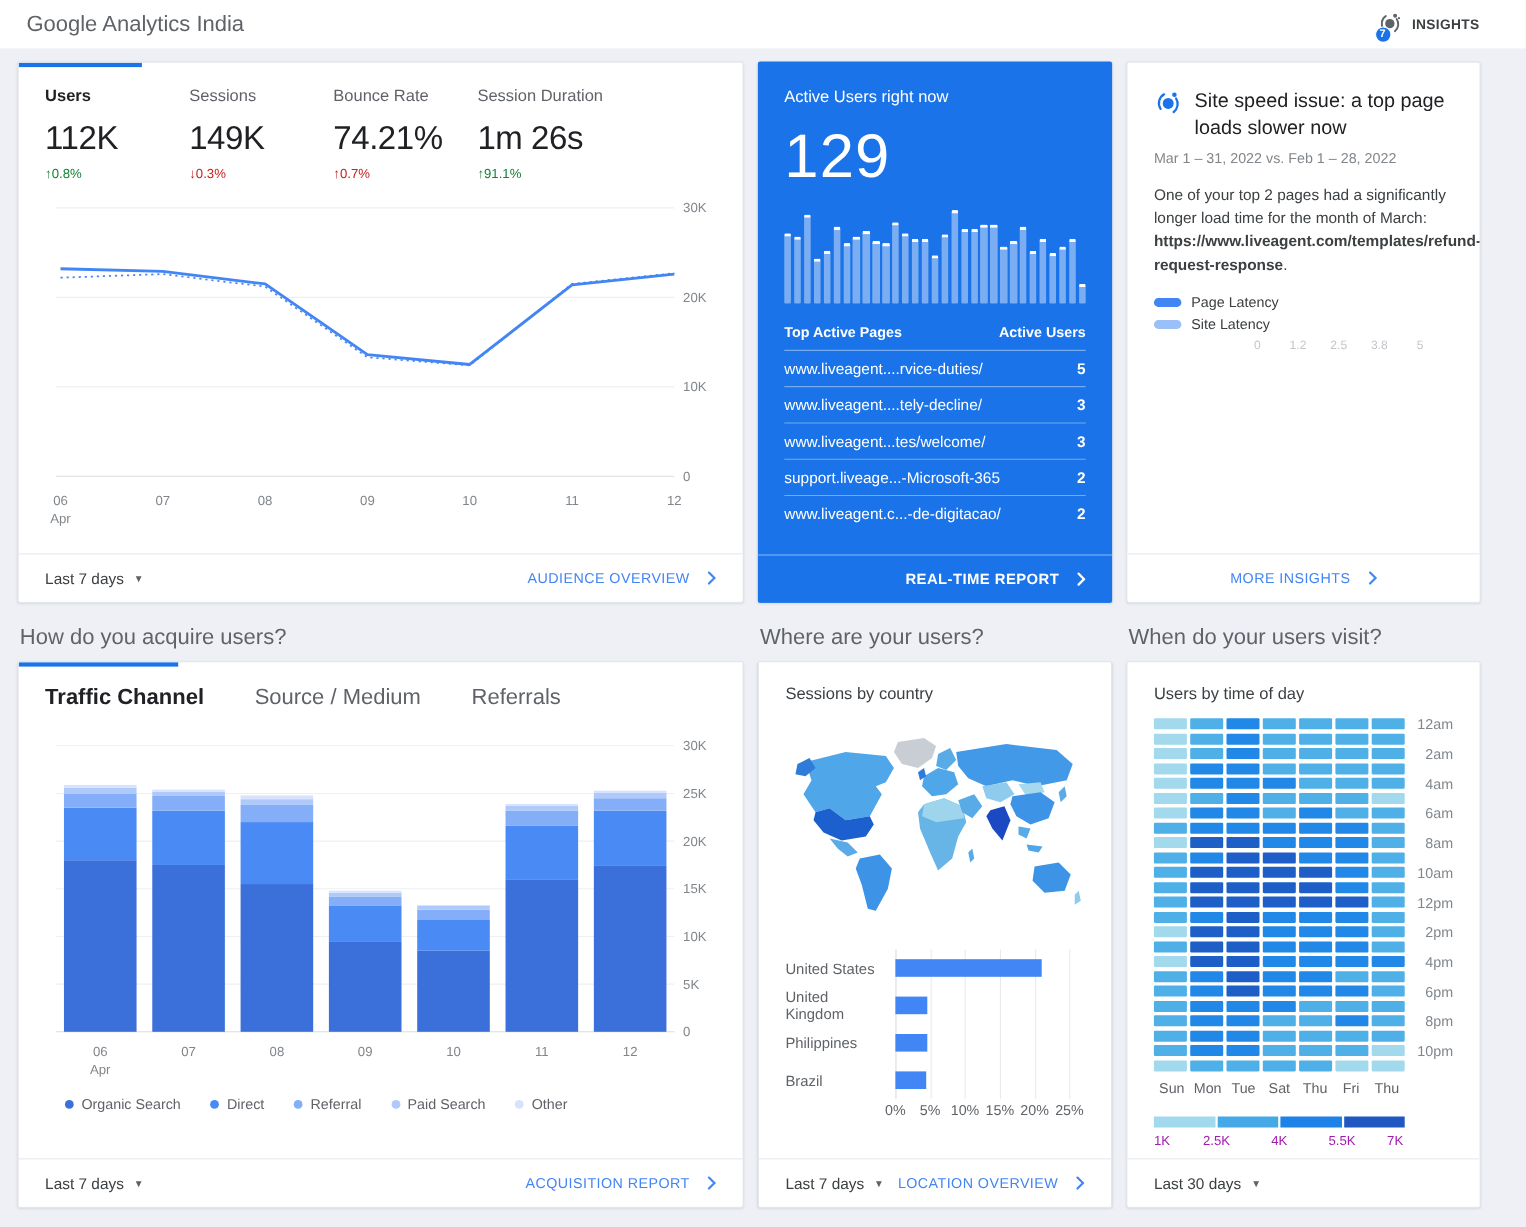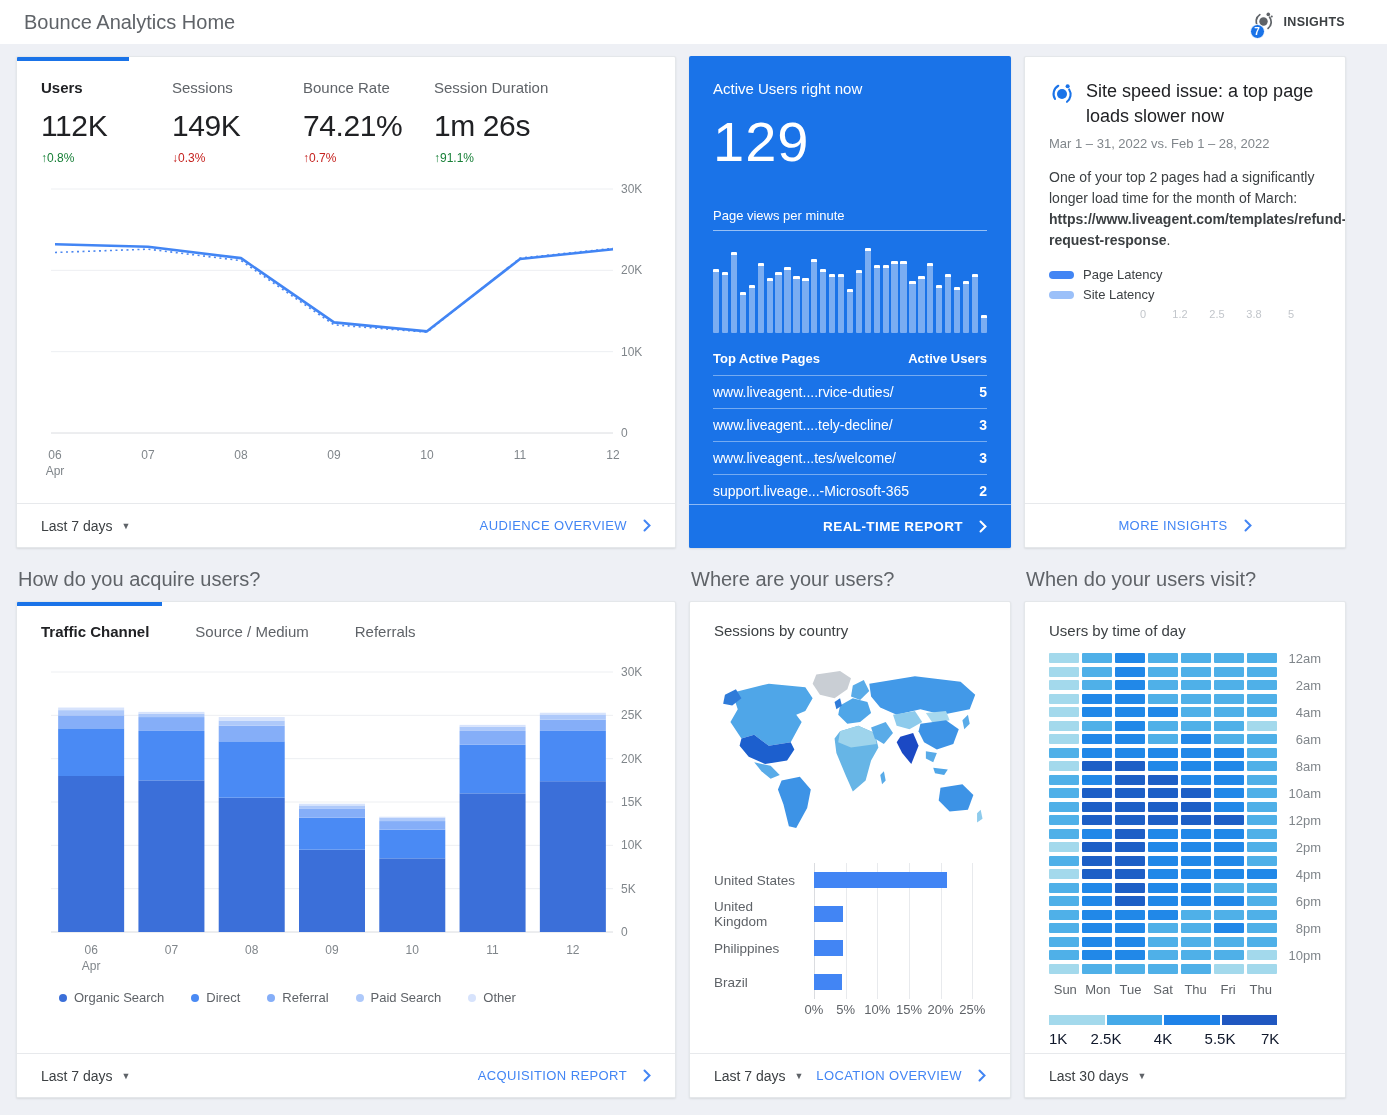--- a/index.html
+++ b/index.html
@@ -56,21 +56,21 @@
   .leg-row{display:flex;align-items:center;gap:9px;margin-bottom:5px}
   .leg-swatch{width:25px;height:8px;border-radius:4px}
   .lat-area{margin:10px 30px 0 94px;position:relative;height:152px;border-left:1px solid #dadce0}
   .vline{position:absolute;top:0;bottom:0;width:1px;background:#e8eaed}
   .lat-bar{position:absolute;border-radius:0 2px 2px 0}
   .lat-marker{position:absolute;width:4px;background:#8ab4f8;border-radius:2px}
   .lat-label{position:absolute;right:calc(100% + 12px);width:80px;text-align:right;font-size:13px;color:#80868b;white-space:nowrap}
   .lat-ticks{position:relative;height:15px;margin:6px 30px 0 94px;font-size:11px;color:#c2c6cb}
   .lat-ticks span{position:absolute;transform:translateX(-50%)}
   
-  .tabs{display:flex;gap:46px;padding:21px 24px 8px;font-size:15px}
+  .tabs{display:flex;gap:46px;padding:21px 24px 8px;font-size:20px}
   .tab{color:#5f6368;cursor:pointer;padding-bottom:6px}
   .tab.active{color:#202124;font-weight:700}
   #acq-svg{margin:6px 0 0 24px;display:block}
   .acq-legend{display:flex;gap:27px;margin:8px 0 0 42px;font-size:13px;color:#5f6368;align-items:center}
   .acq-legend .item{display:flex;align-items:center;gap:7px;cursor:pointer}
   .dot{width:8px;height:8px;border-radius:50%}
   
   .loc-body{padding:20px 24px 0}
   .panel-title{font-size:15px;color:#3c4043}
   #world-map{margin-top:12px;display:block}
@@ -87,28 +87,28 @@
   .visit-body{padding:20px 24px 0}
   .hm-wrap{display:flex;margin-top:14px}
   .hm-grid{width:228px;display:grid;grid-template-columns:repeat(7,1fr);gap:3.5px 3px}
   .hm-cell{height:10px;border-radius:1px}
   .hm-hours{flex:1;position:relative;font-size:13px;color:#80868b}
   .hm-hours span{position:absolute;right:0}
   .hm-days{display:flex;width:228px;margin-top:8px;font-size:13px;color:#5f6368}
   .hm-days span{flex:1;text-align:center}
   .hm-scale{width:228px;margin-top:18px;display:flex;gap:2px}
   .hm-scale div{flex:1;height:10px}
-  .hm-scale-labels{position:relative;width:240px;height:16px;margin-top:5px;font-size:15px;color:#0f172a}
+  .hm-scale-labels{position:relative;width:240px;height:16px;margin-top:5px;font-size:12px;color:#a21caf}
   .hm-scale-labels span{position:absolute;top:0}
 </style>
 </head>
 <body>
 
 <div class="header">
-  <div class="header-title">Bounce Analytics Home</div>
+  <div class="header-title">Google Analytics India</div>
   <div class="insights-btn">
     <span class="insights-icon">
       <svg width="23" height="23" viewBox="0 0 24 24">
         <circle cx="12" cy="12" r="4.4" fill="#5f6368"></circle>
         <path d="M6 17a8.5 8.5 0 0 1 2.2-12.2" stroke="#5f6368" stroke-width="1.8" fill="none" stroke-linecap="round"></path>
         <path d="M18.4 7.6a8.5 8.5 0 0 1-1.6 11.6" stroke="#5f6368" stroke-width="1.8" fill="none" stroke-linecap="round"></path>
         <circle cx="17" cy="4.6" r="1.9" fill="#5f6368"></circle>
         <circle cx="20.6" cy="6.8" r="1.1" fill="#5f6368"></circle>
       </svg>
       <span class="badge">7</span>
@@ -174,21 +174,20 @@
             <path d="M1.5 1.5l5 5-5 5" stroke="#4285f4" stroke-width="2" fill="none" stroke-linecap="round"></path>
           </svg>
       </span>
     </div>
   </div>
 
   <div class="card h1 rt">
     <div class="rt-body">
       <div class="rt-title">Active Users right now</div>
       <div class="rt-value">129</div>
-      <div class="rt-sub">Page views per minute</div>
       <div class="rt-bars">
           <div class="rt-bar" style="height: 64px;"></div>
           <div class="rt-bar" style="height: 61px;"></div>
           <div class="rt-bar" style="height: 81px;"></div>
           <div class="rt-bar" style="height: 41px;"></div>
           <div class="rt-bar" style="height: 48px;"></div>
           <div class="rt-bar" style="height: 70px;"></div>
           <div class="rt-bar" style="height: 55px;"></div>
           <div class="rt-bar" style="height: 61px;"></div>
           <div class="rt-bar" style="height: 66px;"></div>

